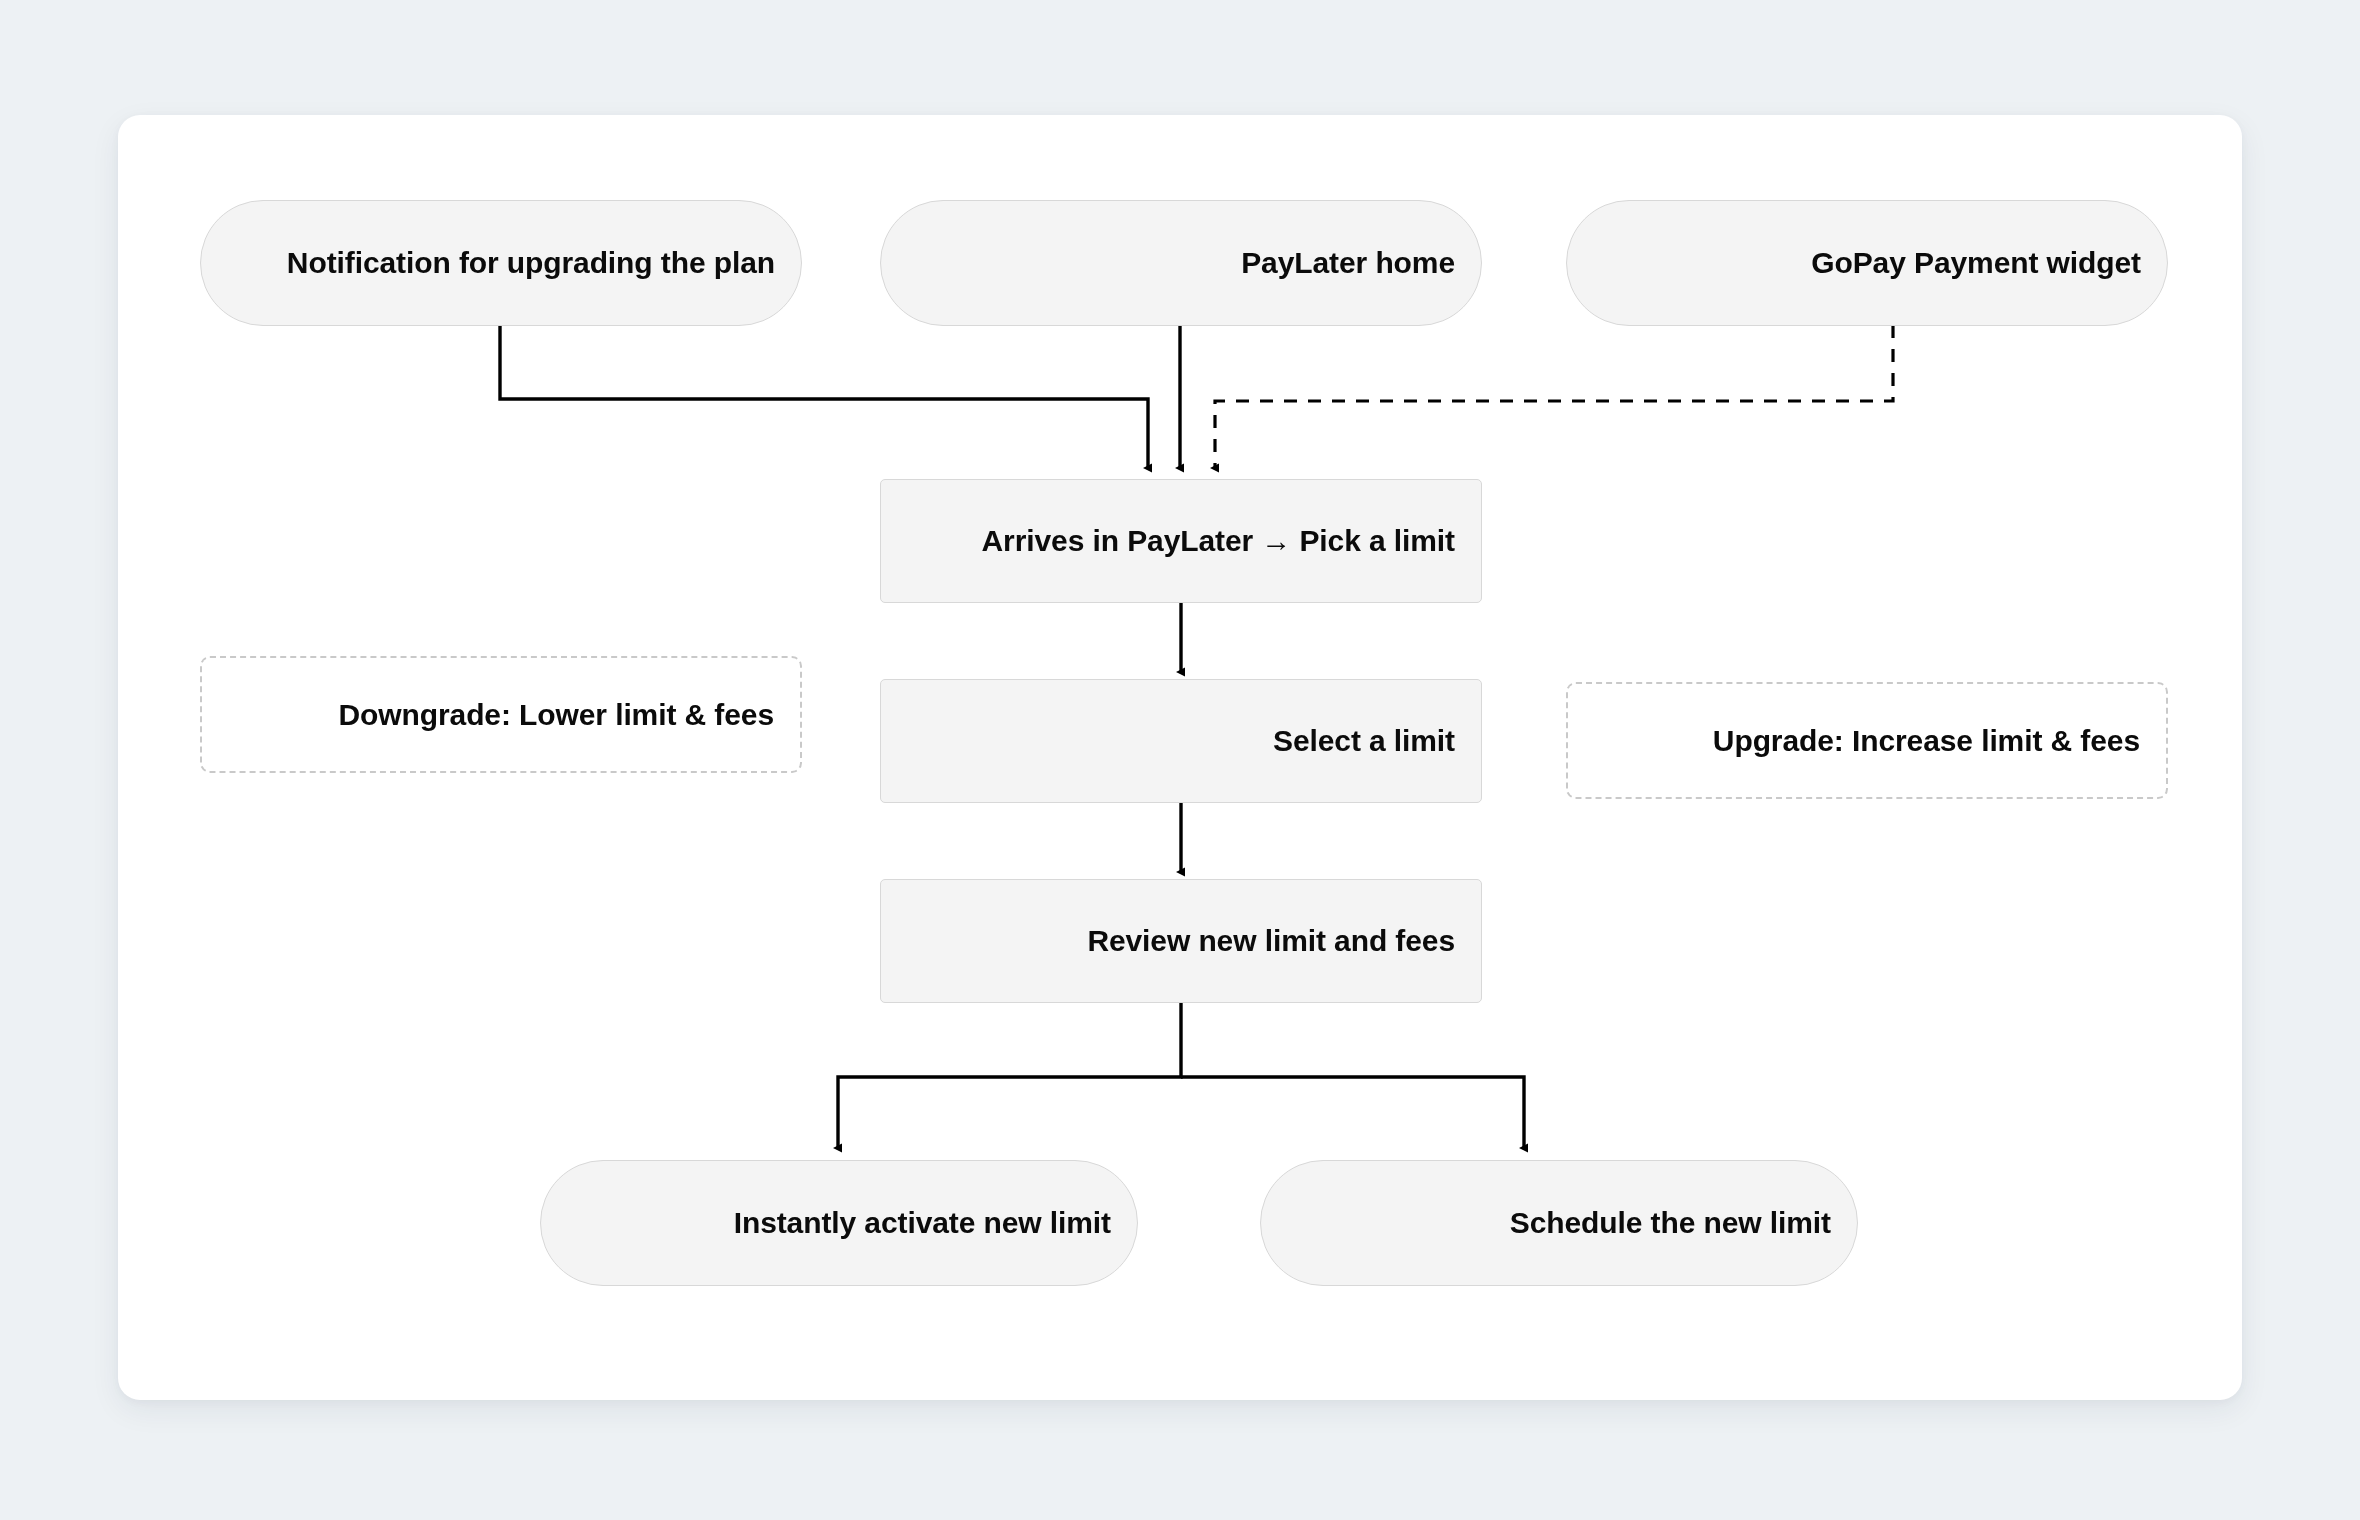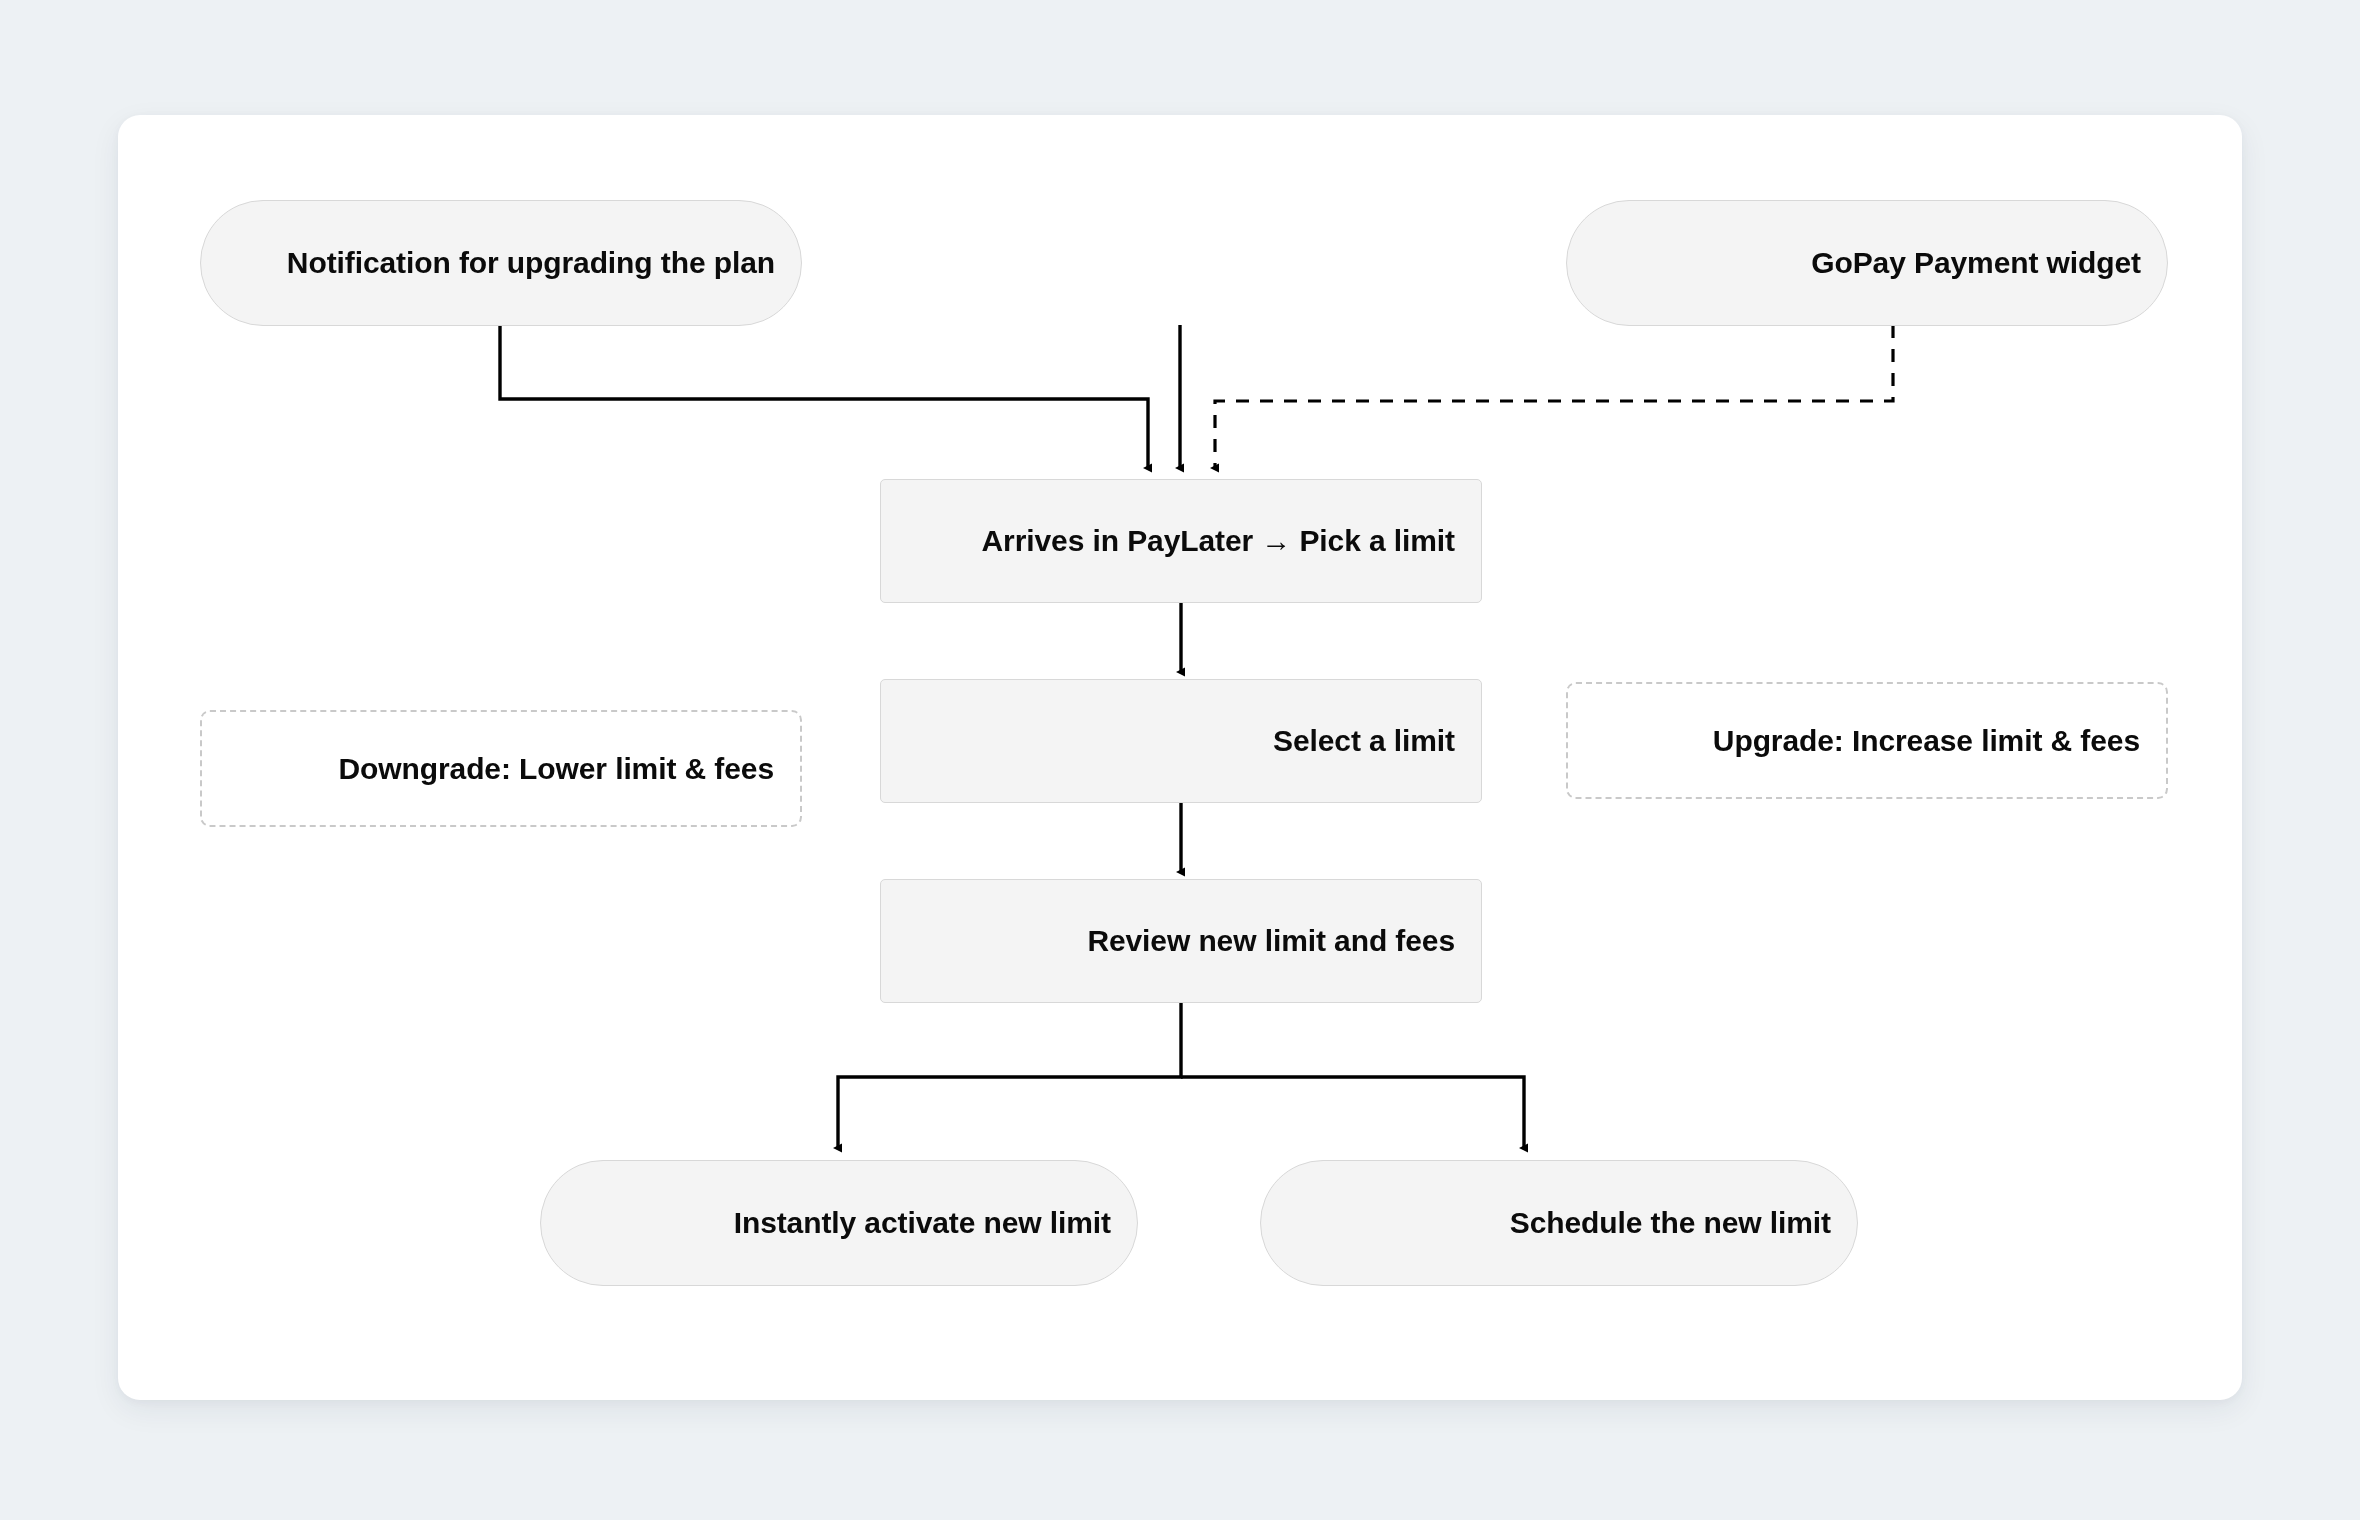--- a/index.html
+++ b/index.html
@@ -90,38 +90,41 @@
     <path d="M1181,803 L1181,872" fill="none" stroke="#000000" stroke-width="3.4" marker-end="url(#arrow)"></path>
 
     <path d="M1181,1003 L1181,1077 L838,1077 L838,1148" fill="none" stroke="#000000" stroke-width="3.4" marker-end="url(#arrow)"></path>
     <path d="M1181,1077 L1524,1077 L1524,1148" fill="none" stroke="#000000" stroke-width="3.4" marker-end="url(#arrow)"></path>
   </svg>
 
   <div class="node pill" style="left:200px; top:200px; width:602px; height:126px;">
     <span>Notification for upgrading the plan</span>
   </div>
 
+  <div class="node pill" style="left:880px; top:200px; width:602px; height:126px;">
+    <span>PayLater home</span>
+  </div>
 
   <div class="node pill" style="left:1566px; top:200px; width:602px; height:126px;">
     <span>GoPay Payment widget</span>
   </div>
 
   <div class="node rect" style="left:880px; top:479px; width:602px; height:124px;">
     <span>Arrives in PayLater → Pick a limit</span>
   </div>
 
   <div class="node rect" style="left:880px; top:679px; width:602px; height:124px;">
     <span>Select a limit</span>
   </div>
 
   <div class="node rect" style="left:880px; top:879px; width:602px; height:124px;">
     <span>Review new limit and fees</span>
   </div>
 
-  <div class="node note" style="left:200px; top:710px; width:602px; height:117px;">
+  <div class="node note" style="left:200px; top:656px; width:602px; height:117px;">
     <span>Downgrade: Lower limit &amp; fees</span>
   </div>
 
   <div class="node note" style="left:1566px; top:682px; width:602px; height:117px;">
     <span>Upgrade: Increase limit &amp; fees</span>
   </div>
 
   <div class="node pill" style="left:540px; top:1160px; width:598px; height:126px;">
     <span>Instantly activate new limit</span>
   </div>

